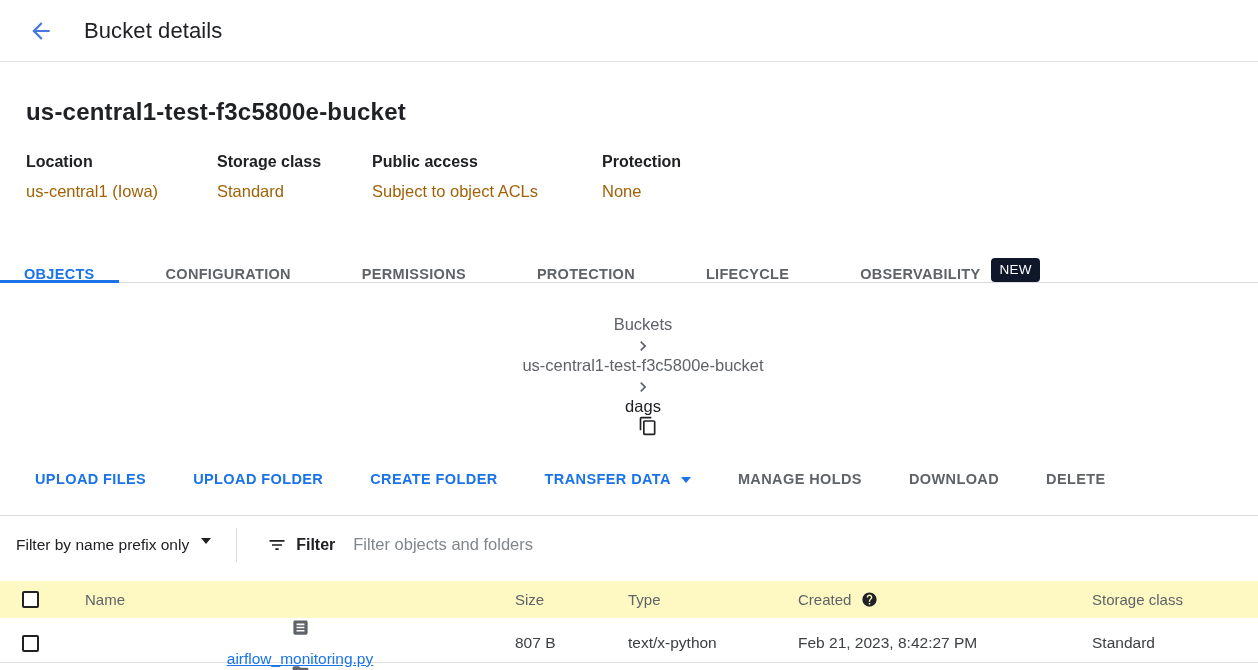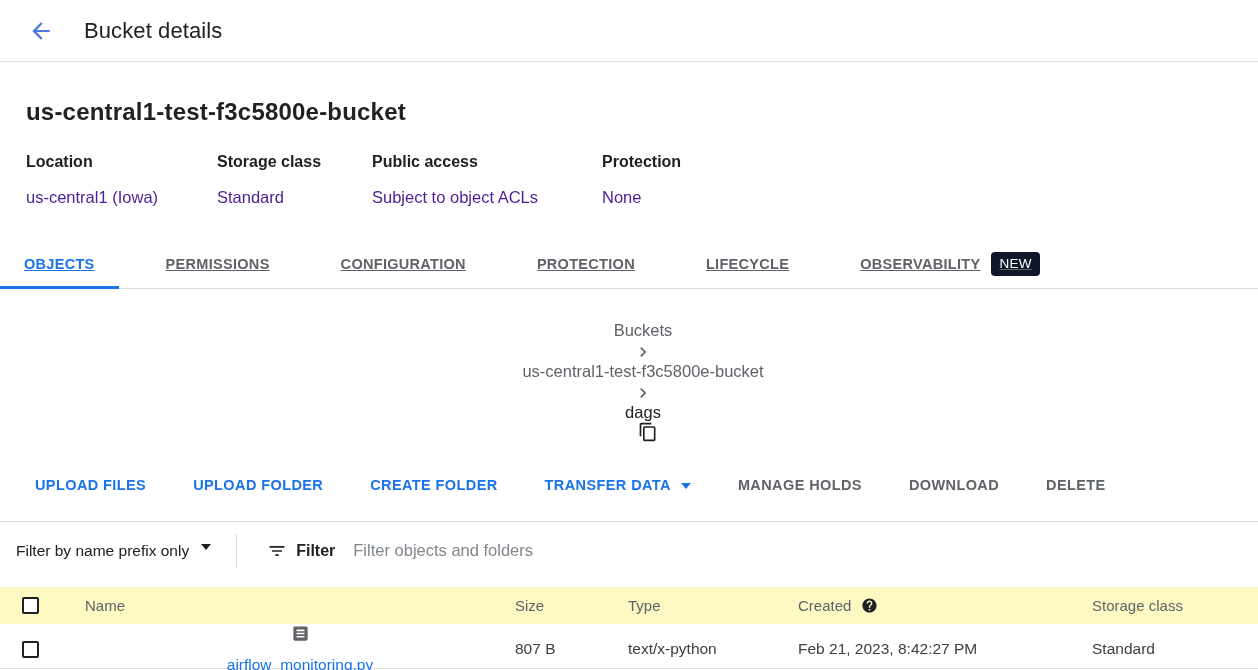--- a/index.html
+++ b/index.html
@@ -25,43 +25,42 @@
 
   
   .summary { padding: 36px 0 0 26px; }
   .bucket-name { font-size: 24px; font-weight: 700; letter-spacing: .2px; }
   .meta-row { display: flex; margin-top: 27px; }
   .meta-col0 { width: 191px; }
   .meta-col1 { width: 155px; }
   .meta-col2 { width: 230px; }
   .meta-col3 { width: auto; }
   .meta-label { font-size: 16px; font-weight: 700; color: #202124; }
-  .meta-value { font-size: 16.5px; color: #4c1d95; margin-top: 17px; }
+  .meta-value { font-size: 16.5px; color: #a16207; margin-top: 11px; }
 
   
   .tabs {
     display: flex;
     align-items: stretch;
     margin-top: 33px;
     border-bottom: 1px solid #dadce0;
     height: 49px;
     gap: 23px;
   }
   .tab {
     display: flex;
-    align-items: center;
+    align-items: flex-end;
     gap: 11px;
     padding: 0 24px;
     font-size: 14.5px;
     font-weight: 700;
     letter-spacing: .3px;
     color: #5f6368;
     cursor: pointer;
     position: relative;
-    text-decoration: underline;
   }
   .tab.active { color: #1a73e8; }
   .tab.active::after {
     content: "";
     position: absolute;
     left: 0; right: 0; bottom: -1px;
     height: 3px;
     background: #1a73e8;
   }
   .new-badge {
@@ -230,24 +229,24 @@
       <div class="meta-value">None</div>
     </div>
   </div>
 </div>
 
 <div class="tabs">
   <div class="tab active">
     <span>OBJECTS</span>
   </div>
   <div class="tab">
+    <span>CONFIGURATION</span>
+  </div>
+  <div class="tab">
     <span>PERMISSIONS</span>
-  </div>
-  <div class="tab">
-    <span>CONFIGURATION</span>
   </div>
   <div class="tab">
     <span>PROTECTION</span>
   </div>
   <div class="tab">
     <span>LIFECYCLE</span>
   </div>
   <div class="tab">
     <span>OBSERVABILITY</span>
     <span class="new-badge">NEW</span>

